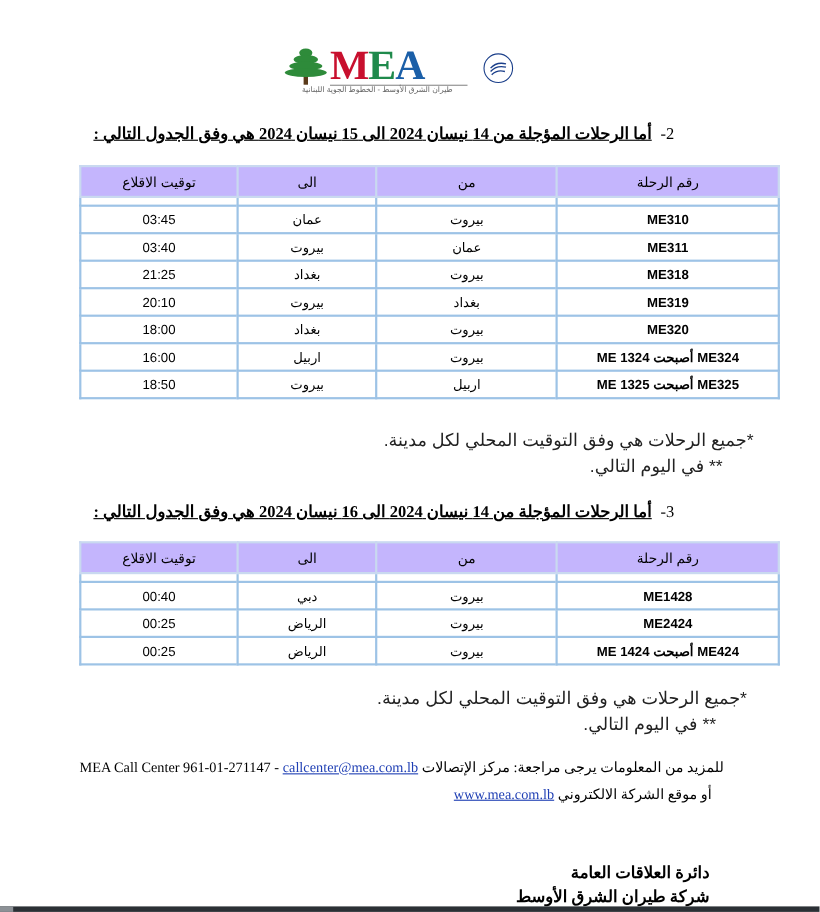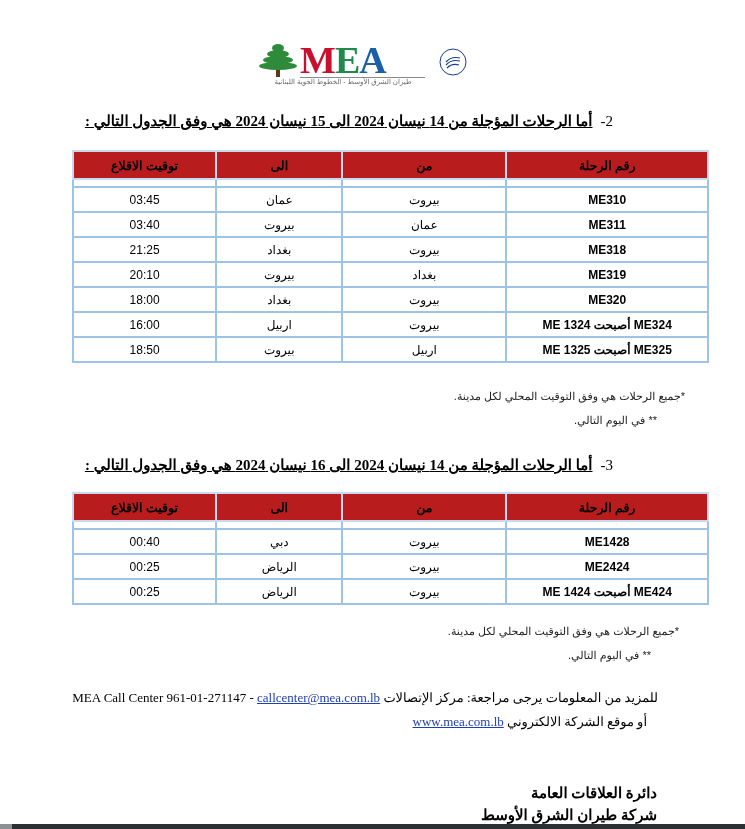--- a/index.html
+++ b/index.html
@@ -17,32 +17,32 @@
   .logo .skyteam { position:absolute; left:180px; top:7px; width:30px; height:30px; }
 
   .heading { position:absolute; right:132px; direction:rtl; font-family:"Liberation Serif", serif;
              font-weight:bold; font-size:15px; white-space:nowrap; }
   .heading .num { font-weight:normal; margin-left:8px; }
   .heading .txt { text-decoration:underline; }
 
   table.sched { position:absolute; left:72px; width:637px; border-collapse:collapse; direction:rtl;
                 font-family:"Liberation Sans", sans-serif; font-size:12px; }
   table.sched th, table.sched td { border:2px solid #9dc3e6; text-align:center; padding:0; }
-  table.sched th { background:#b91c1c; height:26px; font-weight:bold; font-size:12.5px; border-color:#c9d9f0;margin-top:18px; }
+  table.sched th { background:#c4b5fd; height:26px; font-weight:normal; font-size:12.5px; border-color:#c9d9f0;margin-top:18px; }
   table.sched td { height:23px; }
   table.sched td.flight { font-weight:bold; }
   table.sched .gap td { height:6px; border-left:2px solid #9dc3e6; border-right:2px solid #9dc3e6; }
   .c1 { width:201px; } .c2 { width:163px; } .c3 { width:125px; } .c4 { width:142px; }
 
-  .note { position:absolute; direction:rtl; font-size:11px; color:#222; white-space:nowrap; }
+  .note { position:absolute; direction:rtl; font-size:16px; color:#222; white-space:nowrap; }
 
   .contact { position:absolute; direction:rtl; font-family:"Liberation Serif", serif; font-size:13px; white-space:nowrap; }
   .contact a { color:#1f3fb4; text-decoration:underline; }
 
-  .sig { position:absolute; right:88px; direction:rtl; font-family:"Liberation Serif", serif; font-weight:bold; font-size:15px; white-space:nowrap; }
+  .sig { position:absolute; right:100px; direction:rtl; font-family:"Liberation Serif", serif; font-weight:bold; font-size:15px; white-space:nowrap; }
 
   .bottombar { position:absolute; left:0; top:824px; width:745px; height:5px; background:#2b3035; }
   .bottombar .l { position:absolute; left:0; top:0; width:12px; height:5px; background:#8c9196; }
 </style>
 </head>
 <body>
 
 <div class="logo">
   <svg class="cedar" viewBox="0 0 40 36">
     <rect x="18" y="26" width="4" height="9" fill="#5a3a1a"></rect>

